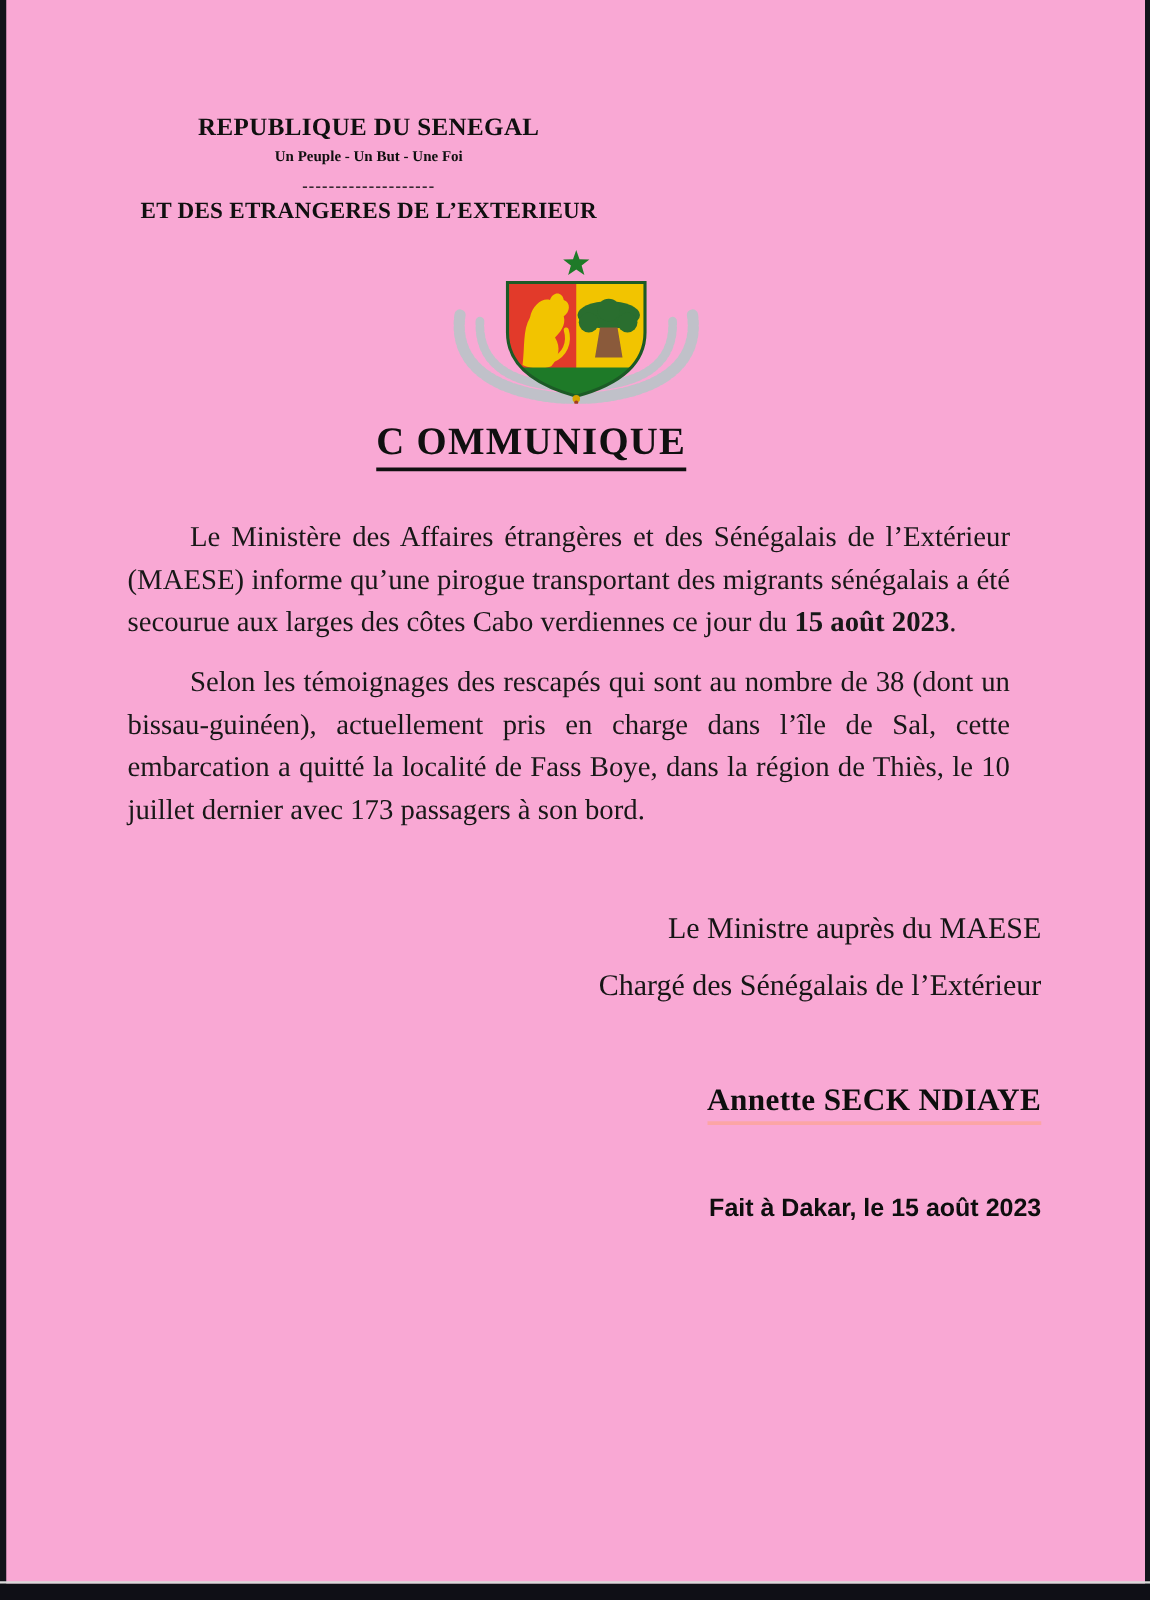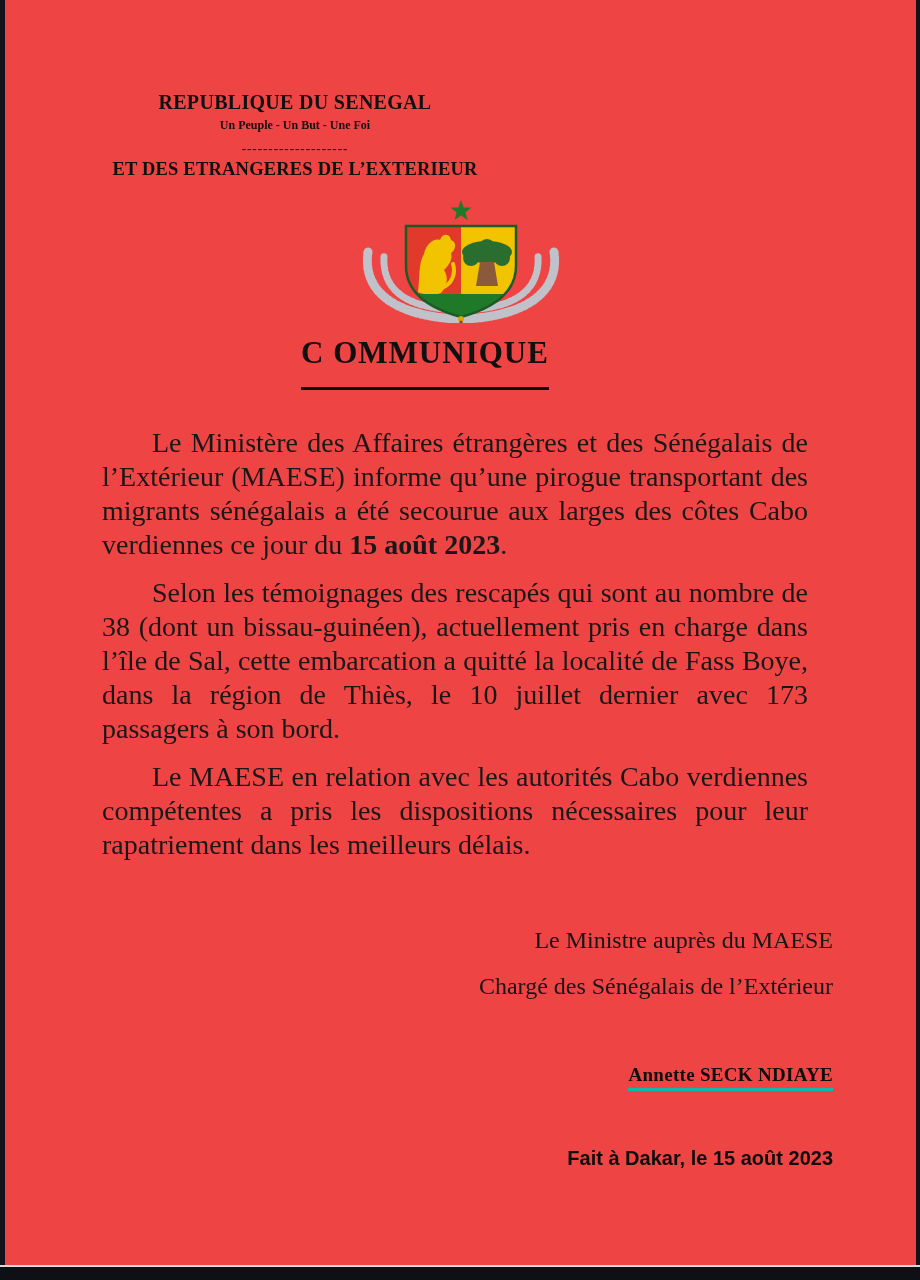--- a/index.html
+++ b/index.html
@@ -1,20 +1,20 @@
 <!DOCTYPE html>
 <html><head>
 <meta charset="utf-8">
 <style>
   * { margin:0; padding:0; box-sizing:border-box; }
   html,body { background:#ffffff; }
   .page {
     position:relative;
     width:920px; height:1280px;
-    background:#ef4444;
+    background:#f9a8d4;
     overflow:hidden;
     font-family:"Liberation Serif","DejaVu Serif",serif;
     color:#141414;
   }
   .edge { position:absolute; top:0; bottom:0; background:#13131b; }
   .edge-left  { left:0;  width:5px; }
   .edge-right { right:0; width:4px; }
   .bottom-shadow { position:absolute; left:0; right:0; bottom:13px; height:2px; background:#d9d9d9; }
   .bottom-bar { position:absolute; left:0; right:0; bottom:0; height:13px; background:#0f0f16; }
 
@@ -25,35 +25,35 @@
   .ministry  { font-size:18.5px; line-height:25px; letter-spacing:0.2px; }
   .ministry:first-of-type { margin-top:5px; }
 
   .emblem { width:215px; margin:16px auto 0 354px; }
   .emblem svg { display:block; }
 
   .title-wrap { width:706px; margin:12px 112px 0 102px; text-align:center; transform:translateX(-30px); }
   .title-underline {
     display:inline-block;
     font-size:31px; font-weight:bold; letter-spacing:1px;
-    border-bottom:3px solid #101010; padding-bottom:16px;
+    border-bottom:3px solid #101010; padding-bottom:3px;
     color:#101010;
   }
 
-  .body-text { margin:36px 112px 0 102px; font-size:28px; line-height:34px; text-align:justify; color:#181818; }
+  .body-text { margin:36px 112px 0 102px; font-size:23px; line-height:34px; text-align:justify; color:#181818; }
   .para { text-indent:50px; }
   .para + .para { margin-top:14px; }
 
   .sig-block { width:445px; margin:62px 0 0 388px; text-align:right; color:#161616; }
   .sig-line  { font-size:24px; line-height:32px; }
   .sig-line + .sig-line { margin-top:14px; }
   .sig-name-wrap { margin-top:62px; }
   .sig-name {
-    display:inline-block; font-size:19px; font-weight:bold; letter-spacing:0.3px;
-    border-bottom:3px solid #14b8a6; padding-bottom:2px; color:#0e0e0e;
+    display:inline-block; font-size:25px; font-weight:bold; letter-spacing:0.3px;
+    border-bottom:3px solid #fca5a5; padding-bottom:2px; color:#0e0e0e;
   }
   .sig-date {
     margin-top:56px; font-size:20px; font-weight:bold;
     font-family:"Liberation Sans","DejaVu Sans",sans-serif; color:#0e0e0e;
   }
 </style>
 </head>
 <body>
 
 <div class="page">
@@ -109,21 +109,20 @@
     </svg>
   </div>
 
   <div class="title-wrap">
     <span class="title-underline">C OMMUNIQUE</span>
   </div>
 
   <main class="body-text">
     <p class="para"><span>Le Ministère des Affaires étrangères et des Sénégalais de l’Extérieur (MAESE) informe qu’une pirogue transportant des migrants sénégalais a été secourue aux larges des côtes Cabo verdiennes ce jour du </span><b>15 août 2023</b><span>.</span></p>
     <p class="para">Selon les témoignages des rescapés qui sont au nombre de 38 (dont un bissau-guinéen), actuellement pris en charge dans l’île de Sal, cette embarcation a quitté la localité de Fass Boye, dans la région de Thiès, le 10 juillet dernier avec 173 passagers à son bord.</p>
-    <p class="para">Le MAESE en relation avec les autorités Cabo verdiennes compétentes a pris les dispositions nécessaires pour leur rapatriement dans les meilleurs délais.</p>
   </main>
 
   <div class="sig-block">
     <div class="sig-line">Le Ministre auprès du MAESE</div>
     <div class="sig-line">Chargé des Sénégalais de l’Extérieur</div>
     <div class="sig-name-wrap">
       <span class="sig-name">Annette SECK NDIAYE</span>
     </div>
     <div class="sig-date">Fait à Dakar, le 15 août 2023</div>
   </div>

